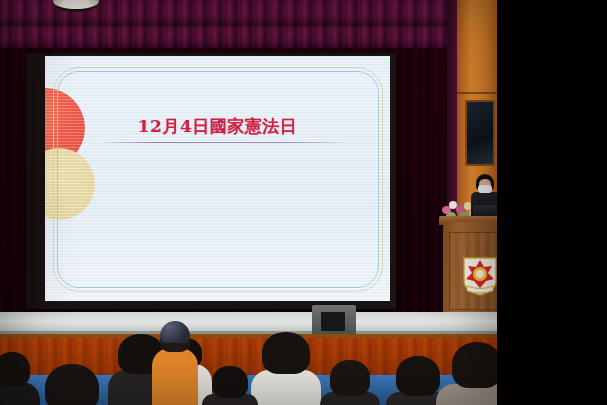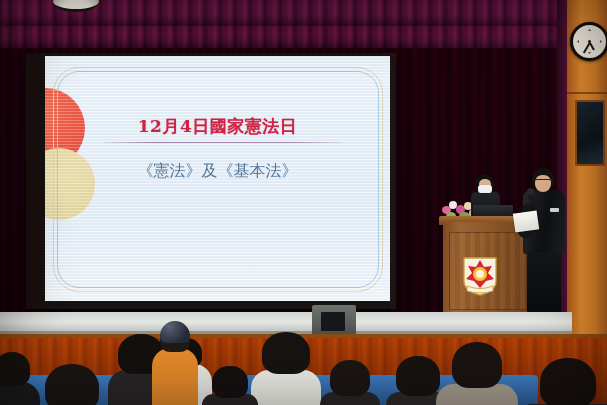--- a/index.html
+++ b/index.html
@@ -2,21 +2,21 @@
 <html><head>
 <meta charset="utf-8">
 <style>
   html, body {
     margin: 0; padding: 0;
     background: #000;
     font-family: "Liberation Sans", sans-serif;
   }
   #stage {
     position: relative;
-    width: 607px; height: 405px;
+    width: 497px; height: 405px;
     overflow: hidden;
     background: #2b1020;
   }
   
   .curtain {
     position: absolute; left: 0; top: 0; width: 607px; height: 330px;
     background:
       repeating-linear-gradient(90deg,
         #4e0f33 0px, #6d1744 4px, #3c0b28 8px, #5a1239 12px, #75184a 16px, #420d2b 20px),
       linear-gradient(#5c1239, #400c28);
@@ -302,21 +302,20 @@
     <div class="slide">
       <div class="circle-red"></div>
       <div class="circle-yellow"></div>
       <div class="slide-border-outer"></div>
       <div class="slide-border-inner"></div>
 
       <div class="slide-inner-text">
         <div class="slide-title">12月4日國家憲法日</div>
         <div class="slide-rule"></div>
         <div class="slide-sub">
-          <div>《憲法》及《基本法》</div>
         </div>
       </div>
     </div>
   </div>
 
   <div class="flowers">
     <i style="left:2px;  top:8px;  width:9px;  height:8px; background:#d9699a;"></i>
     <i style="left:9px;  top:3px;  width:8px;  height:8px; background:#f3e4ea;"></i>
     <i style="left:16px; top:7px;  width:9px;  height:9px; background:#c9558c;"></i>
     <i style="left:24px; top:4px;  width:8px;  height:8px; background:#e7d6a8;"></i>

